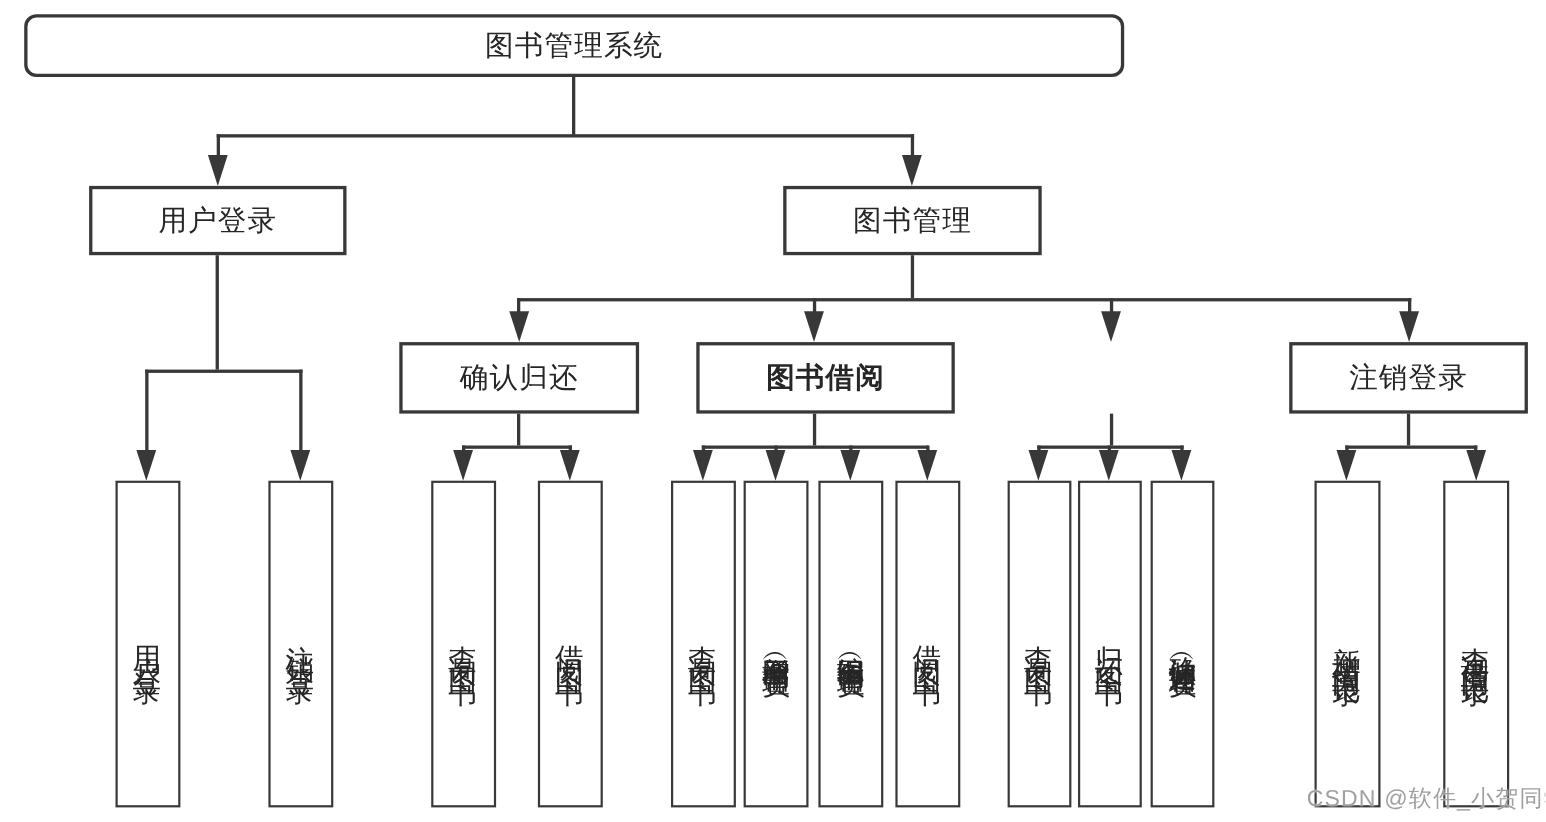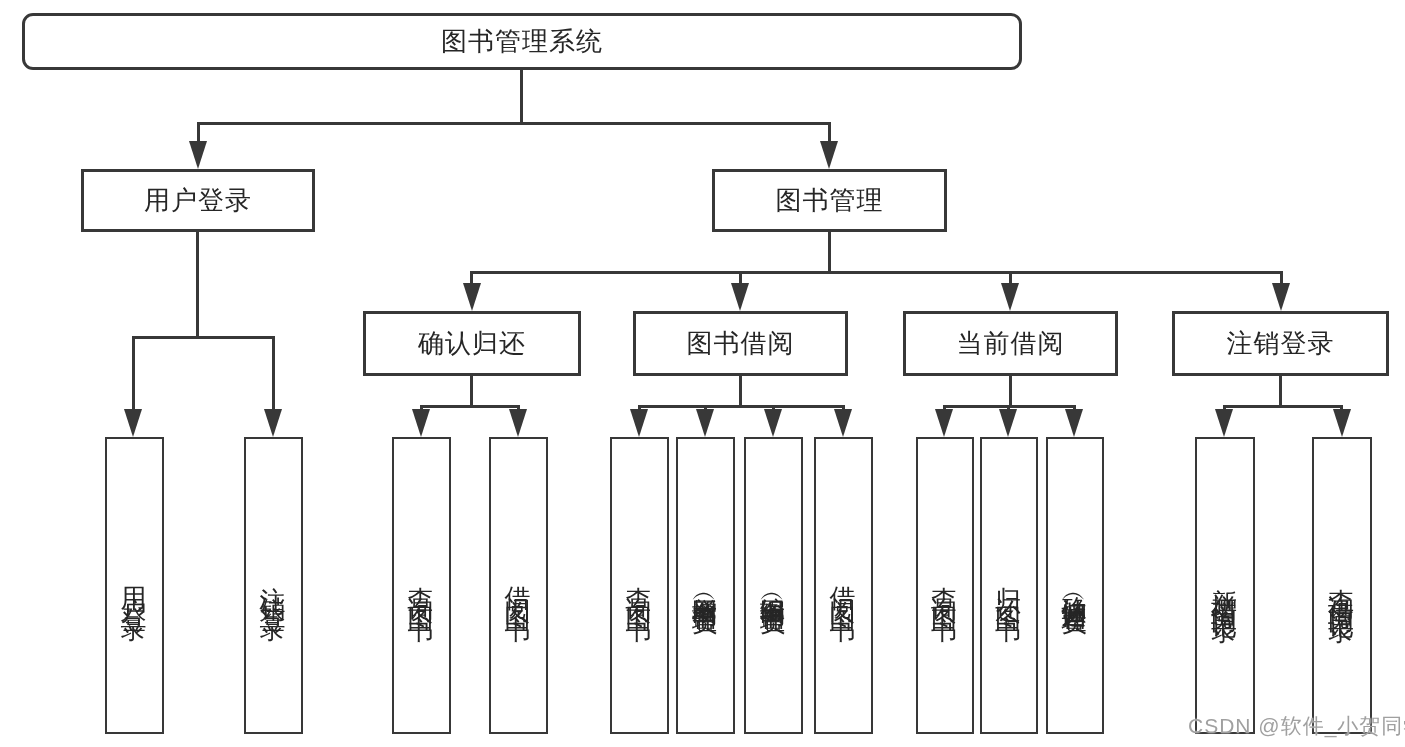--- a/index.html
+++ b/index.html
@@ -95,25 +95,22 @@
   <div class="ln" style="left:739px;top:271px;width:3px;height:16px;"></div>
   <div class="arw" style="left:731px;top:283px;"></div>
   <div class="ln" style="left:1009px;top:271px;width:3px;height:16px;"></div>
   <div class="arw" style="left:1001px;top:283px;"></div>
   <div class="ln" style="left:1280px;top:271px;width:3px;height:16px;"></div>
   <div class="arw" style="left:1272px;top:283px;"></div>
 
   <div class="box" style="left:363px;top:311px;width:218px;height:65px;">
     <span>确认归还</span>
   </div>
-  <div class="box" style="left:633px;top:311px;width:215px;height:65px;">
+  <div class="box" style="left:633px;top:311px;width:235px;height:65px;font-weight:bold;">
     <span>图书借阅</span>
-  </div>
-  <div class="box" style="left:903px;top:311px;width:215px;height:65px;">
-    <span>当前借阅</span>
   </div>
   <div class="box" style="left:1172px;top:311px;width:217px;height:65px;">
     <span>注销登录</span>
   </div>
 
   <div class="ln" style="left:470px;top:376px;width:3px;height:29px;"></div>
   <div class="ln" style="left:420px;top:405px;width:100px;height:3px;"></div>
   <div class="ln" style="left:420px;top:405px;width:3px;height:9px;"></div>
   <div class="arw" style="left:412px;top:409px;"></div>
   <div class="ln" style="left:517px;top:405px;width:3px;height:9px;"></div>

